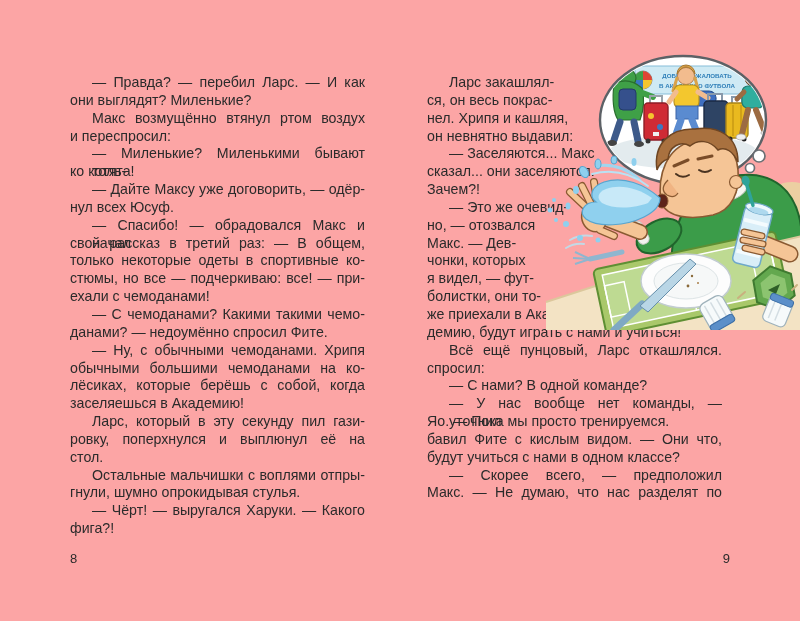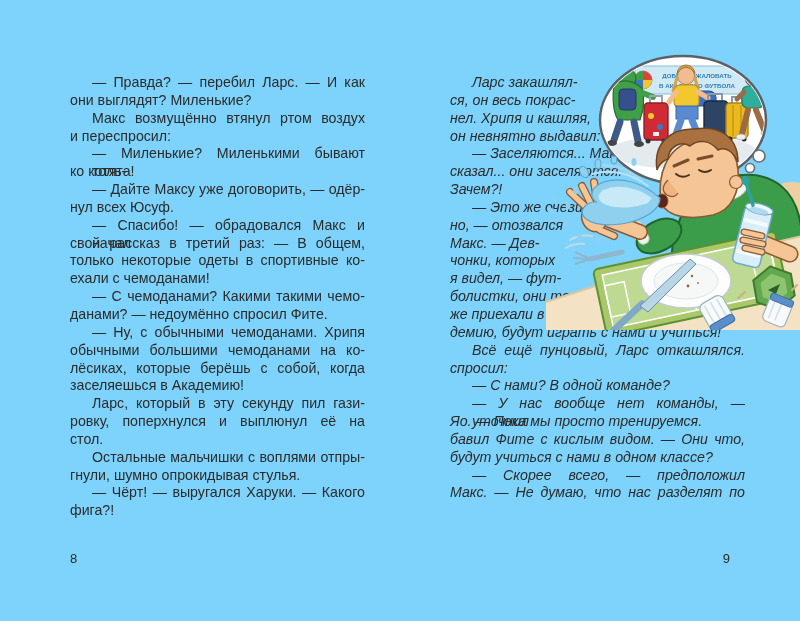--- a/index.html
+++ b/index.html
@@ -1,21 +1,21 @@
 <!DOCTYPE html>
 <html lang="ru"><head>
 <meta charset="utf-8">
 <style>
   html,body{margin:0;padding:0;background:#ffffff;}
   body{width:800px;height:621px;overflow:hidden;position:relative;
        font-family:"Liberation Sans", sans-serif;color:#2b2b2b;}
-  .spread{position:absolute;inset:0;background:#7dd3fc;}
+  .spread{position:absolute;inset:0;background:#fca5a5;}
   .page-text{position:absolute;top:74px;width:295px;font-size:14.2px;}
   #left-text{left:70px;}
-  #right-text{left:450px;font-style:italic;}
+  #right-text{left:427px;}
   .line{height:17.85px;line-height:17.85px;white-space:normal;overflow:visible;}
   .line.just{text-align:justify;text-align-last:justify;text-justify:inter-word;}
   .line.ind{padding-left:22px;box-sizing:border-box;}
   .pagenum{position:absolute;top:551px;font-size:13px;color:#2b2b2b;}
   #pagenum-left{left:70px;}
   #pagenum-right{left:435px;width:295px;text-align:right;}
   #illustration{position:absolute;left:540px;top:40px;width:260px;height:290px;}
   svg text.banner{font-family:"Liberation Sans",sans-serif;font-size:6.2px;font-weight:bold;
        fill:#2f7fb8;text-anchor:middle;}
 </style>
@@ -29,20 +29,21 @@
       <div class="line">они выглядят? Миленькие?</div>
       <div class="line just ind">Макс возмущённо втянул ртом воздух</div>
       <div class="line">и переспросил:</div>
       <div class="line just ind">— Миленькие? Миленькими бывают толь-</div>
       <div class="line">ко котята!</div>
       <div class="line just ind">— Дайте Максу уже договорить, — одёр-</div>
       <div class="line">нул всех Юсуф.</div>
       <div class="line just ind">— Спасибо! — обрадовался Макс и начал</div>
       <div class="line just">свой рассказ в третий раз: — В общем,</div>
       <div class="line just">только некоторые одеты в спортивные ко-</div>
+      <div class="line just">стюмы, но все — подчеркиваю: все! — при-</div>
       <div class="line">ехали с чемоданами!</div>
       <div class="line just ind">— С чемоданами? Какими такими чемо-</div>
       <div class="line">данами? — недоумённо спросил Фите.</div>
       <div class="line just ind">— Ну, с обычными чемоданами. Хрипя</div>
       <div class="line just">обычными большими чемоданами на ко-</div>
       <div class="line just">лёсиках, которые берёшь с собой, когда</div>
       <div class="line">заселяешься в Академию!</div>
       <div class="line just ind">Ларс, который в эту секунду пил гази-</div>
       <div class="line just">ровку, поперхнулся и выплюнул её на</div>
       <div class="line">стол.</div>

